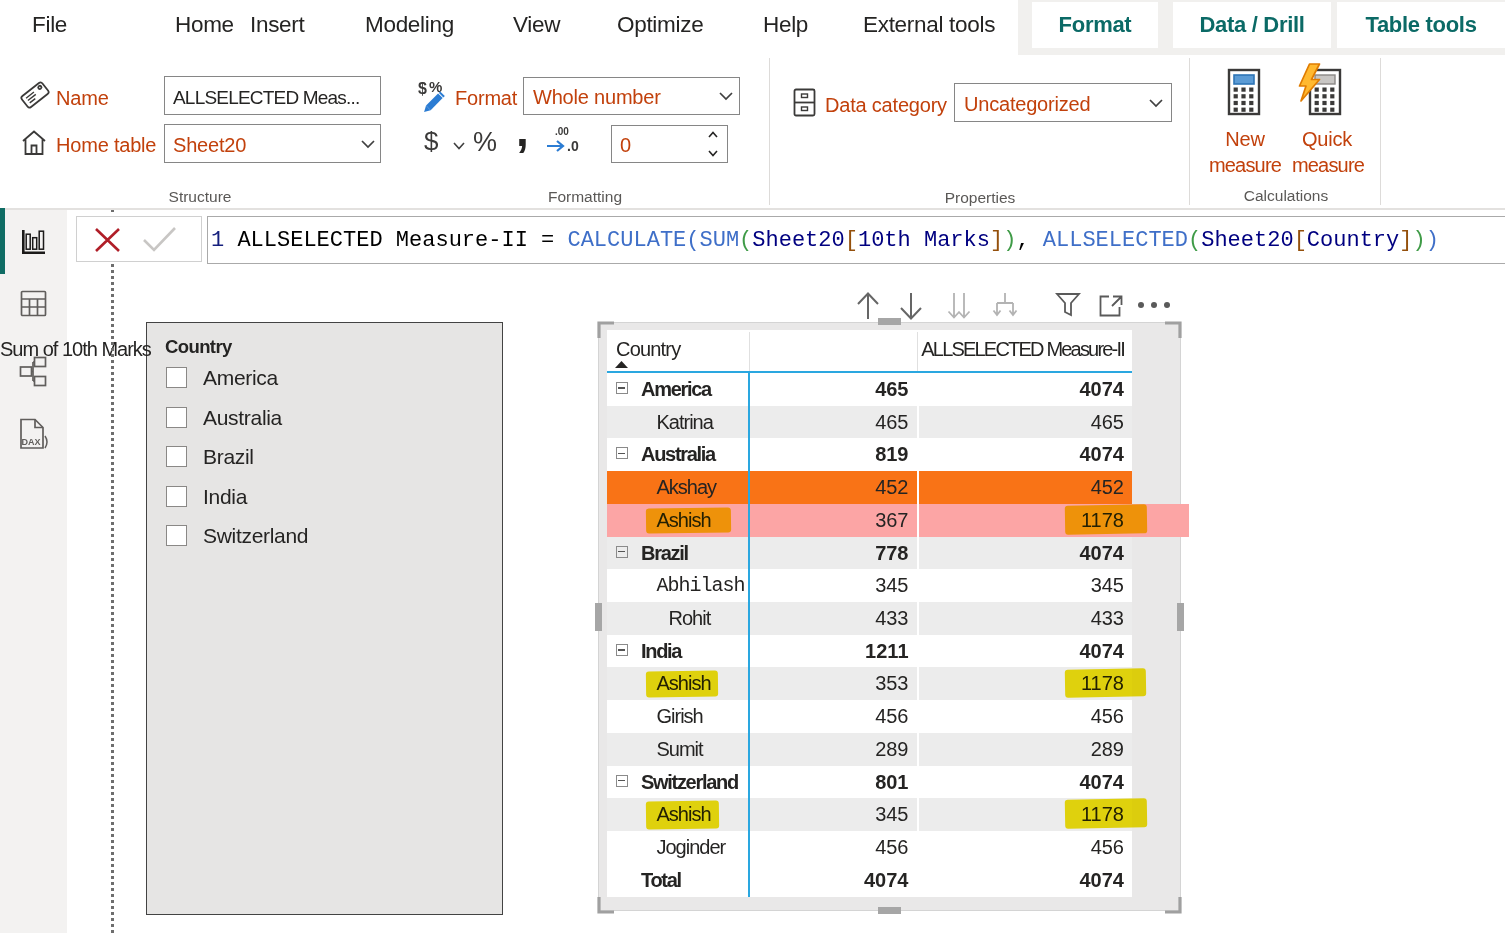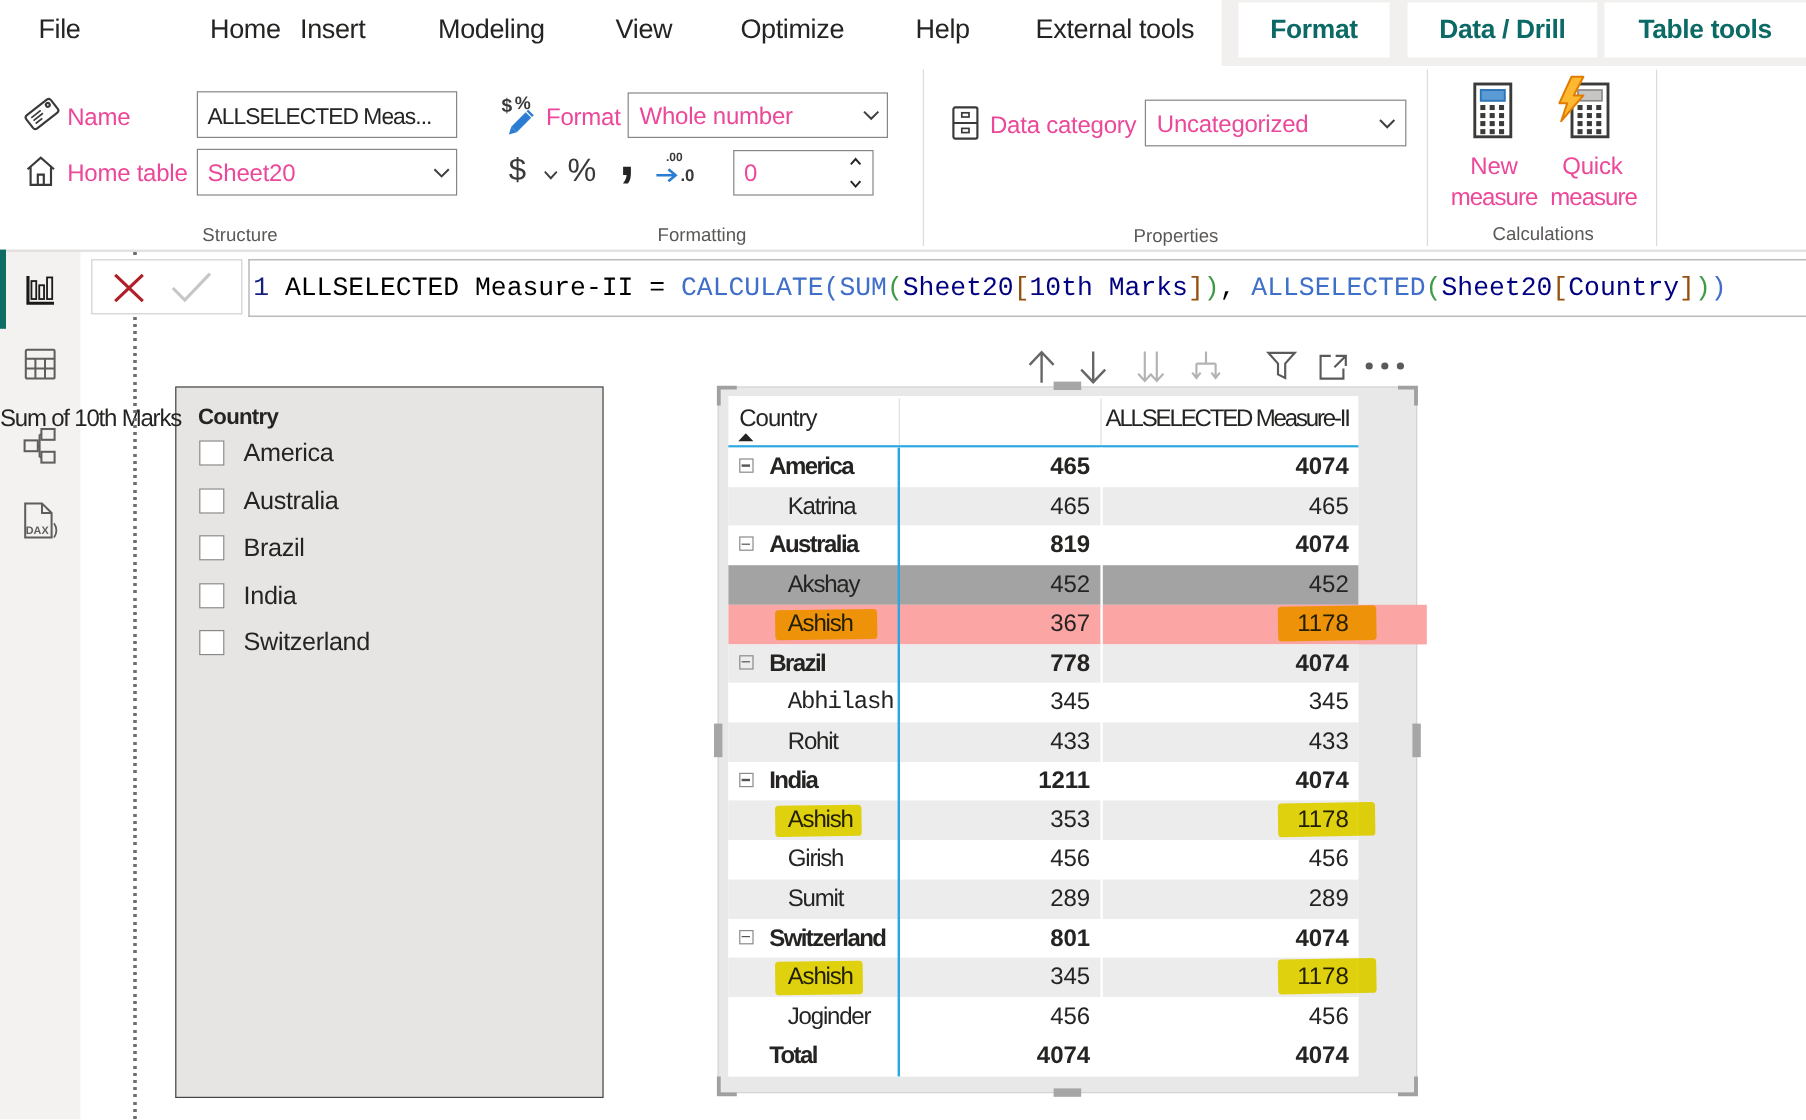--- a/index.html
+++ b/index.html
@@ -3,21 +3,21 @@
 <meta charset="utf-8">
 <style>
   * { margin:0; padding:0; box-sizing:border-box; }
   html,body { width:1505px; height:933px; overflow:hidden; }
   body { font-family:"Liberation Sans", sans-serif; background:#fff; }
   #app { position:relative; width:1505px; height:933px; background:#fff; }
   .abs { position:absolute; }
   .menu-item { position:absolute; top:0; height:50px; line-height:50px; font-size:22.5px; color:#252423; letter-spacing:-0.3px; }
   .ctab { position:absolute; top:2px; height:46px; background:#fff; text-align:center; line-height:46px; font-size:22px; font-weight:600; color:#0b6a66; letter-spacing:-0.3px; }
   .rlabel { position:absolute; font-size:15.5px; color:#5a5856; }
-  .rtext { position:absolute; font-size:20px; color:#ec4899; letter-spacing:-0.2px; }
+  .rtext { position:absolute; font-size:20px; color:#c2410c; letter-spacing:-0.2px; }
   .input { position:absolute; background:#fff; border:1px solid #868686; }
   .sep { position:absolute; top:58px; height:147px; width:1px; background:#dddbd9; }
 </style>
 </head>
 <body>
 <div id="app">
 
   <div class="abs" style="left:1018px; top:0; width:487px; height:55px; background:#f1f0ee;"></div>
   <div class="menu-item" style="left:32px;">File</div>
   <div class="menu-item" style="left:136px;margin-left:39px;">Home</div>
@@ -273,21 +273,21 @@
   </div>
       <div style="position:absolute;left:0;top:65.44px;width:524.5px;height:32.72px;background:#fff;">
     <div style="position:absolute;left:0;top:0;width:142px;height:100%;">
           <div style="position:absolute;left:8.5px;top:9px;width:12px;height:12px;border:1px solid #8a8a8a;"></div>
           <div style="position:absolute;left:11px;top:14.4px;width:7px;height:1.4px;background:#555;"></div>
           <div style="position:absolute;left:34px;top:5px;font-weight:700;letter-spacing:-1.3px;">Australia</div>
         </div>
     <div style="position:absolute;left:142px;top:5px;width:159.5px;text-align:right;font-weight:700;">819</div>
     <div style="position:absolute;left:310.5px;top:5px;width:206.5px;text-align:right;font-weight:700;">4074</div>
   </div>
-      <div style="position:absolute;left:0;top:98.16px;width:524.5px;height:32.72px;background:#a3a3a3;">
+      <div style="position:absolute;left:0;top:98.16px;width:524.5px;height:32.72px;background:#f97316;">
     <div style="position:absolute;left:0;top:0;width:142px;height:100%;">
           <div style="position:absolute;left:49.5px;top:5px;letter-spacing:-1px;">Akshay</div>
         </div>
     <div style="position:absolute;left:142px;top:5px;width:159.5px;text-align:right;font-weight:400;">452</div>
     <div style="position:absolute;left:310.5px;top:5px;width:206.5px;text-align:right;font-weight:400;">452</div>
   </div>
       <div style="position:absolute;left:0;top:130.88px;width:582px;height:32.72px;background:#fca5a5;">
     <div style="position:absolute;left:0;top:0;width:142px;height:100%;">
           <div style="position:absolute;left:49.5px;top:5px;letter-spacing:-1px;">Ashish</div>
         </div>
@@ -304,21 +304,21 @@
     <div style="position:absolute;left:310.5px;top:5px;width:206.5px;text-align:right;font-weight:700;">4074</div>
   </div>
       <div style="position:absolute;left:0;top:196.32px;width:524.5px;height:32.72px;background:#fff;">
     <div style="position:absolute;left:0;top:0;width:118px;height:100%;font-family:Liberation Mono, monospace;">
           <div style="position:absolute;left:49.5px;top:5px;letter-spacing:-1px;">Abhilash</div>
         </div>
     <div style="position:absolute;left:142px;top:5px;width:159.5px;text-align:right;font-weight:400;">345</div>
     <div style="position:absolute;left:310.5px;top:5px;width:206.5px;text-align:right;font-weight:400;">345</div>
   </div>
       <div style="position:absolute;left:0;top:229.04px;width:524.5px;height:32.72px;background:#ececec;">
-    <div style="position:absolute;left:0;top:0;width:142px;height:100%;">
+    <div style="position:absolute;left:12px;top:0;width:142px;height:100%;">
           <div style="position:absolute;left:49.5px;top:5px;letter-spacing:-1px;">Rohit</div>
         </div>
     <div style="position:absolute;left:142px;top:5px;width:159.5px;text-align:right;font-weight:400;">433</div>
     <div style="position:absolute;left:310.5px;top:5px;width:206.5px;text-align:right;font-weight:400;">433</div>
   </div>
       <div style="position:absolute;left:0;top:261.76px;width:524.5px;height:32.72px;background:#fff;">
     <div style="position:absolute;left:0;top:0;width:142px;height:100%;">
           <div style="position:absolute;left:8.5px;top:9px;width:12px;height:12px;border:1px solid #8a8a8a;"></div>
           <div style="position:absolute;left:11px;top:14.4px;width:7px;height:1.4px;background:#555;"></div>
           <div style="position:absolute;left:34px;top:5px;font-weight:700;letter-spacing:-1.3px;">India</div>

